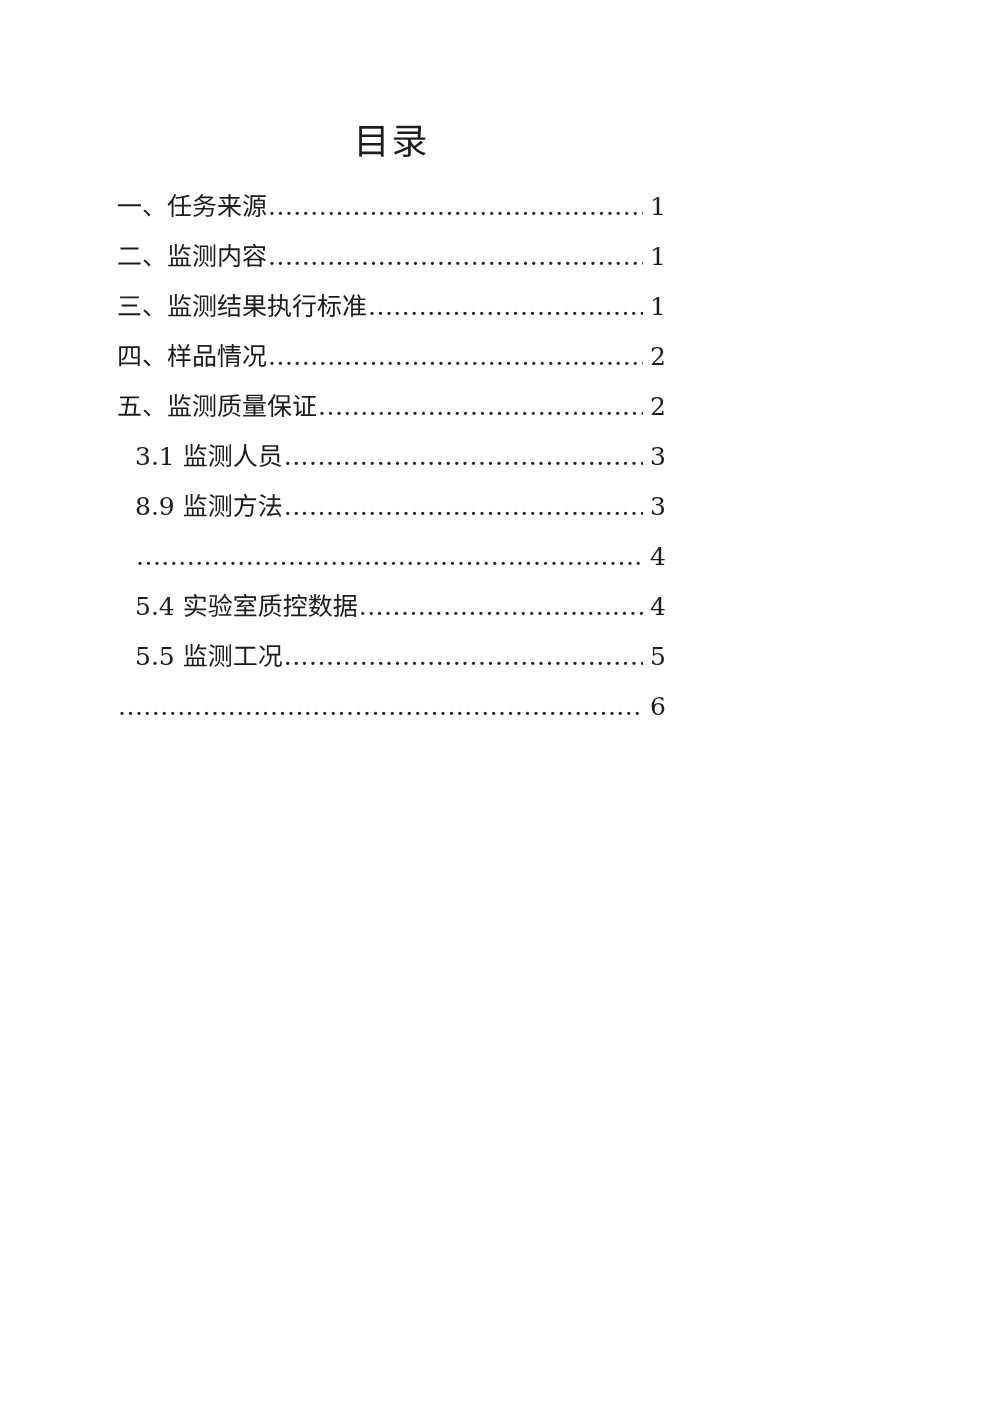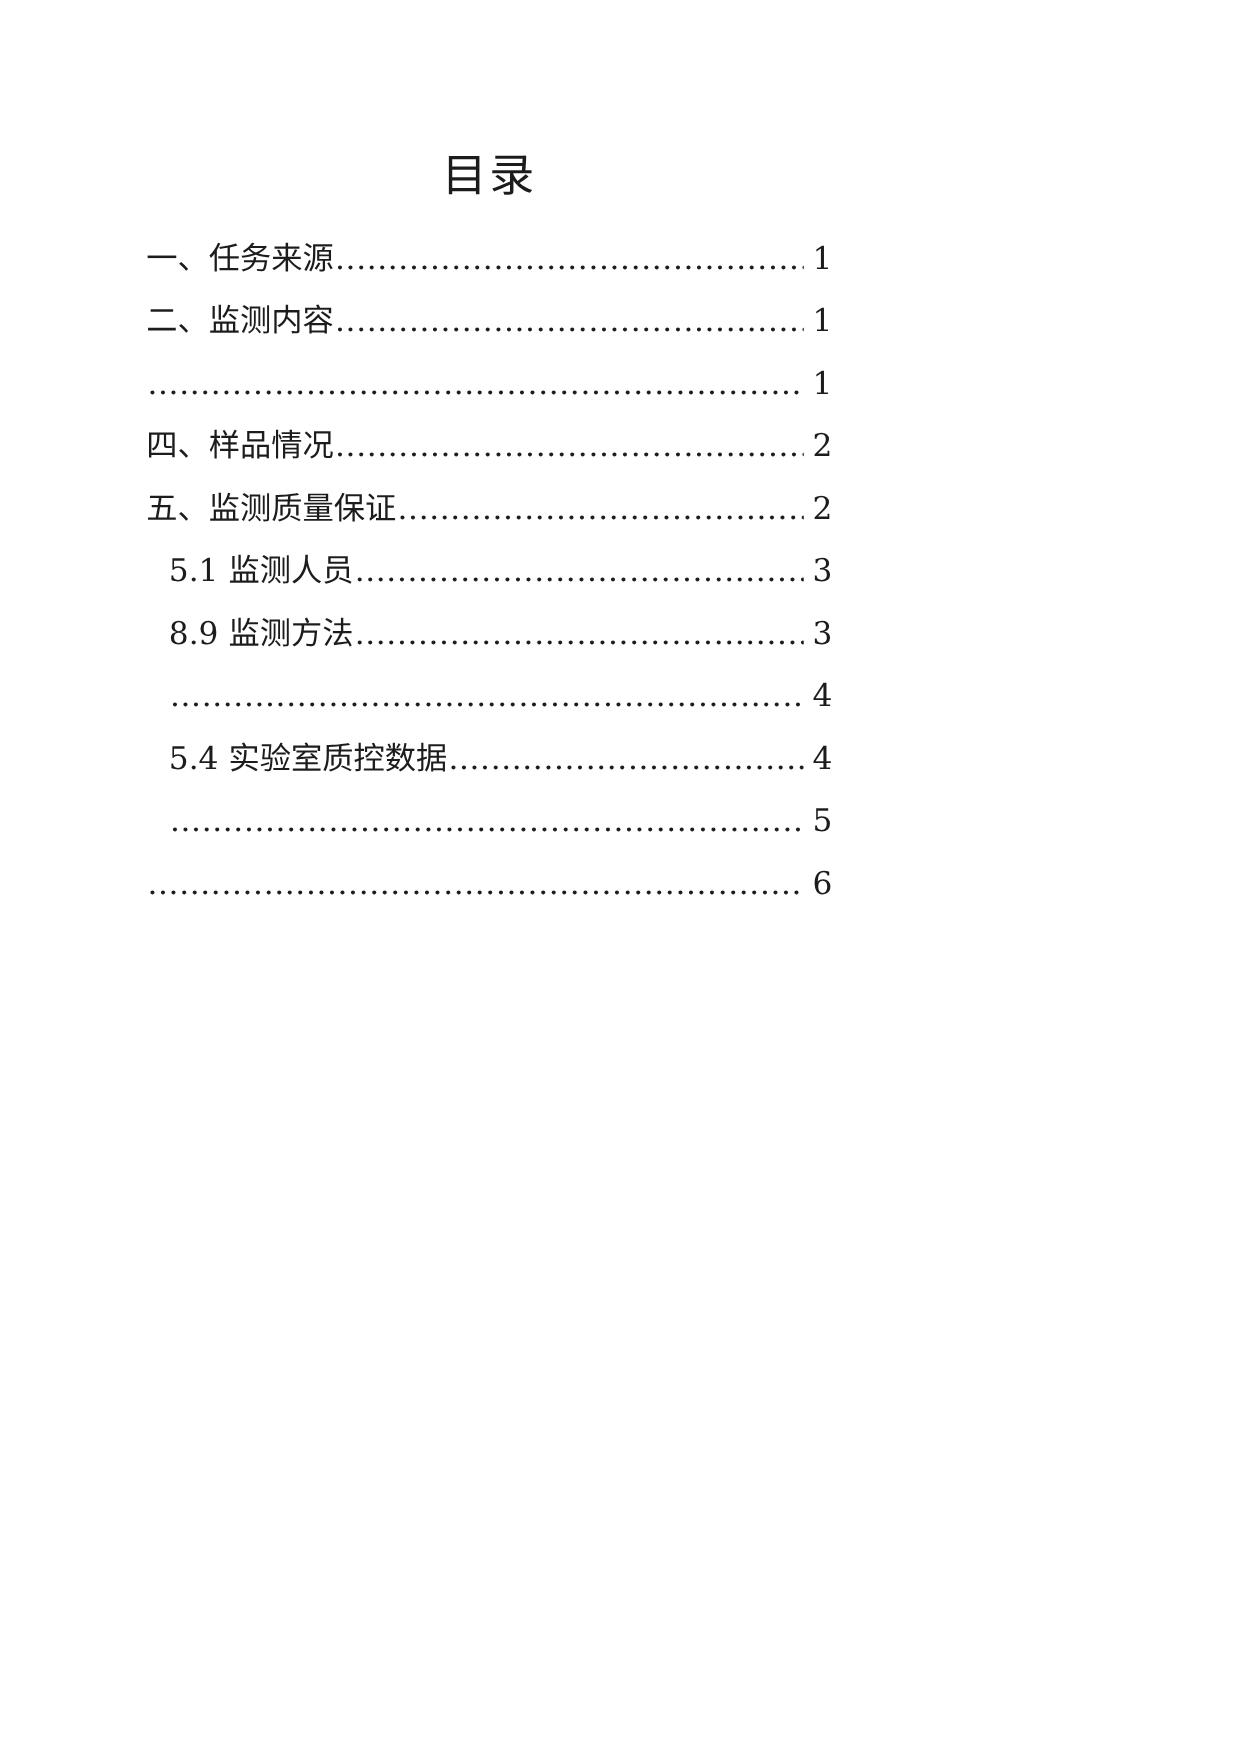--- a/index.html
+++ b/index.html
@@ -77,53 +77,55 @@
     <span class="toc-label">一、任务来源</span>
     <span class="toc-leader" aria-hidden="true">............................................................................................................................................................................................................................................................................................................</span>
     <span class="toc-page">1</span>
   </div>
       <div class="toc-row level-1">
     <span class="toc-label">二、监测内容</span>
     <span class="toc-leader" aria-hidden="true">............................................................................................................................................................................................................................................................................................................</span>
     <span class="toc-page">1</span>
   </div>
       <div class="toc-row level-1">
+    <span class="toc-label">三、监测结果执行标准</span>
     <span class="toc-leader" aria-hidden="true">............................................................................................................................................................................................................................................................................................................</span>
     <span class="toc-page">1</span>
   </div>
       <div class="toc-row level-1">
     <span class="toc-label">四、样品情况</span>
     <span class="toc-leader" aria-hidden="true">............................................................................................................................................................................................................................................................................................................</span>
     <span class="toc-page">2</span>
   </div>
       <div class="toc-row level-1">
     <span class="toc-label">五、监测质量保证</span>
     <span class="toc-leader" aria-hidden="true">............................................................................................................................................................................................................................................................................................................</span>
     <span class="toc-page">2</span>
   </div>
       <div class="toc-row level-2">
-    <span class="toc-label">5.1 监测人员</span>
+    <span class="toc-label">3.1 监测人员</span>
     <span class="toc-leader" aria-hidden="true">............................................................................................................................................................................................................................................................................................................</span>
     <span class="toc-page">3</span>
   </div>
       <div class="toc-row level-2">
     <span class="toc-label">8.9 监测方法</span>
     <span class="toc-leader" aria-hidden="true">............................................................................................................................................................................................................................................................................................................</span>
     <span class="toc-page">3</span>
   </div>
       <div class="toc-row level-2">
     <span class="toc-leader" aria-hidden="true">............................................................................................................................................................................................................................................................................................................</span>
     <span class="toc-page">4</span>
   </div>
       <div class="toc-row level-2">
     <span class="toc-label">5.4 实验室质控数据</span>
     <span class="toc-leader" aria-hidden="true">............................................................................................................................................................................................................................................................................................................</span>
     <span class="toc-page">4</span>
   </div>
       <div class="toc-row level-2">
+    <span class="toc-label">5.5 监测工况</span>
     <span class="toc-leader" aria-hidden="true">............................................................................................................................................................................................................................................................................................................</span>
     <span class="toc-page">5</span>
   </div>
       <div class="toc-row level-1">
     <span class="toc-leader" aria-hidden="true">............................................................................................................................................................................................................................................................................................................</span>
     <span class="toc-page">6</span>
   </div>
     </div>
 </div>
 

